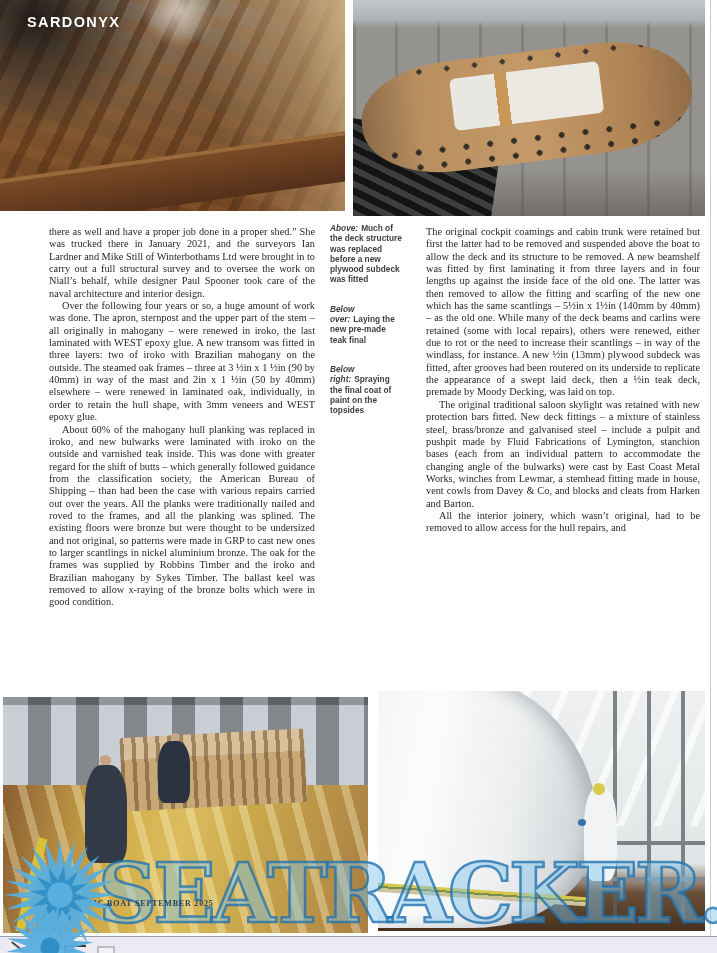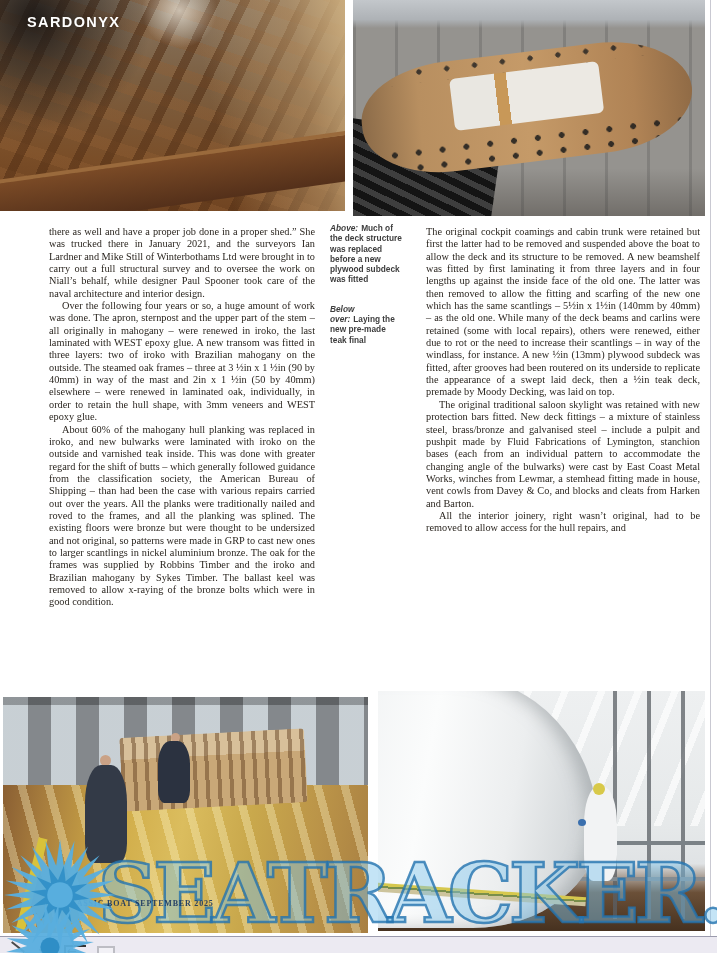--- a/index.html
+++ b/index.html
@@ -142,26 +142,29 @@
     <p class="indent">About 60% of the mahogany hull planking was replaced in iroko, and new bulwarks were laminated with iroko on the outside and varnished teak inside. This was done with greater regard for the shift of butts – which generally followed guidance from the classification society, the American Bureau of Shipping – than had been the case with various repairs carried out over the years. All the planks were traditionally nailed and roved to the frames, and all the planking was splined. The existing floors were bronze but were thought to be undersized and not original, so patterns were made in GRP to cast new ones to larger scantlings in nickel aluminium bronze. The oak for the frames was supplied by Robbins Timber and the iroko and Brazilian mahogany by Sykes Timber. The ballast keel was removed to allow x-raying of the bronze bolts which were in good condition.</p>
   </div>
 
   <div class="col col-captions">
     <div class="caption">
       <span class="cap-label">Above:</span><span>Much of the deck structure was replaced before a new plywood subdeck was fitted</span>
     </div>
     <div class="caption">
       <span class="cap-label">Below over:</span><span>Laying the new pre-made teak final</span>
     </div>
+    <div class="caption">
+      <span class="cap-label">Below right:</span><span>Spraying the final coat of paint on the topsides</span>
+    </div>
   </div>
 
   <div class="col col-right">
     <p>The original cockpit coamings and cabin trunk were retained but first the latter had to be removed and suspended above the boat to allow the deck and its structure to be removed. A new beamshelf was fitted by first laminating it from three layers and in four lengths up against the inside face of the old one. The latter was then removed to allow the fitting and scarfing of the new one which has the same scantlings – 5½in x 1½in (140mm by 40mm) – as the old one. While many of the deck beams and carlins were retained (some with local repairs), others were renewed, either due to rot or the need to increase their scantlings – in way of the windlass, for instance. A new ½in (13mm) plywood subdeck was fitted, after grooves had been routered on its underside to replicate the appearance of a swept laid deck, then a ½in teak deck, premade by Moody Decking, was laid on top.</p>
     <p class="indent">The original traditional saloon skylight was retained with new protection bars fitted. New deck fittings – a mixture of stainless steel, brass/bronze and galvanised steel – include a pulpit and pushpit made by Fluid Fabrications of Lymington, stanchion bases (each from an individual pattern to accommodate the changing angle of the bulwarks) were cast by East Coast Metal Works, winches from Lewmar, a stemhead fitting made in house, vent cowls from Davey &amp; Co, and blocks and cleats from Harken and Barton.</p>
-    <p class="indent">All the interior joinery, right wasn’t original, had to be removed to allow access for the hull repairs, and</p>
+    <p class="indent">All the interior joinery, which wasn’t original, had to be removed to allow access for the hull repairs, and</p>
   </div>
 
   <div class="photo" id="photo-bl">
     <div class="bl-top"></div>
     <div class="bl-deck"></div>
     <div class="bl-stack"></div>
     <div class="worker">
       <div class="head" style="left:97px;top:58px;"></div>
       <div class="torso" style="left:82px;top:68px;width:42px;height:98px;"></div>
     </div>

